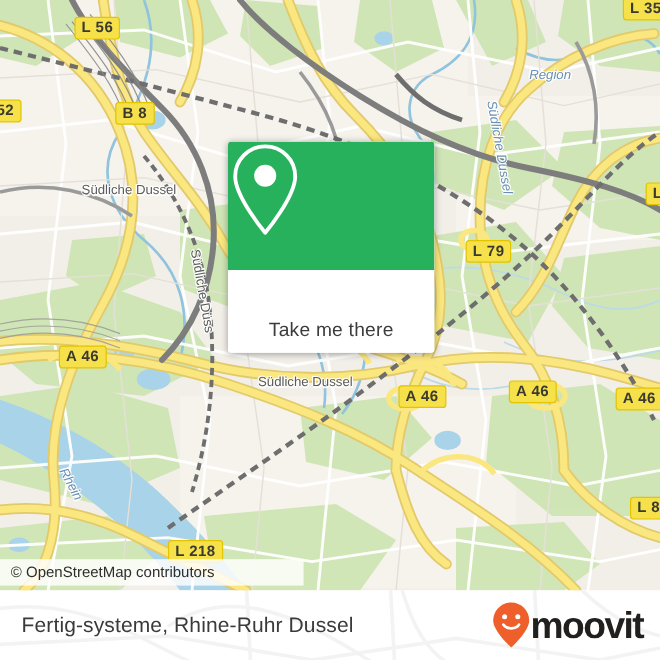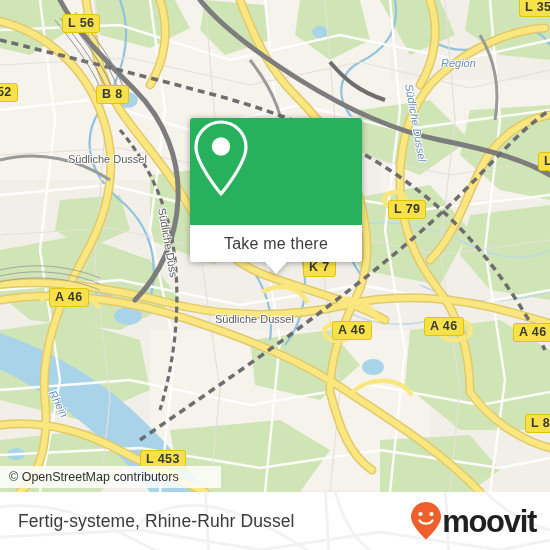--- a/index.html
+++ b/index.html
@@ -54,33 +54,33 @@
     width:172px;border-radius:3px;overflow:hidden;background:#ffffff;
   }
   #popup .green{
     height:107px;background:#27b15c;
     display:flex;align-items:center;justify-content:center;
   }
   #popup .green svg{display:block;}
   #popup .cta{
     height:37px;background:#ffffff;
     display:flex;align-items:center;justify-content:center;
-    color:#3c3c3c;font-size:16px;letter-spacing:.2px;
+    color:#3c3c3c;font-size:16px;letter-spacing:.2px;margin-top:32px;
   }
   #popup .tail{
     position:absolute;left:50%;top:144px;margin-left:-11px;
     width:0;height:0;
     border-left:11px solid transparent;
     border-right:11px solid transparent;
     border-top:12px solid #ffffff;
   }
 
   
   #attrib{
-    position:absolute;left:0;top:466px;height:22px;width:221px;
+    position:absolute;left:0;top:466px;height:22px;width:253px;
     background:rgba(255,255,255,.82);
     display:flex;align-items:center;
     padding-left:9px;box-sizing:border-box;
     color:#2e2e2e;font-size:12.5px;
   }
 
   
   #footer{
     position:absolute;left:0;top:492px;width:550px;height:58px;
     background:#ffffff;overflow:hidden;
@@ -271,21 +271,21 @@
     <div class="shield" style="left:96px;top:85px;">B 8</div>
     <div class="shield" style="left:519px;top:-2px;">L 35</div>
     <div class="shield" style="left:538px;top:152px;">L</div>
     <div class="shield" style="left:388px;top:200px;">L 79</div>
     <div class="shield" style="left:303px;top:258px;">K 7</div>
     <div class="shield" style="left:49px;top:288px;">A 46</div>
     <div class="shield" style="left:332px;top:321px;">A 46</div>
     <div class="shield" style="left:424px;top:317px;">A 46</div>
     <div class="shield" style="left:513px;top:323px;">A 46</div>
     <div class="shield" style="left:525px;top:414px;">L 85</div>
-    <div class="shield" style="left:140px;top:450px;">L 453</div>
+    <div class="shield" style="left:140px;top:450px;">L 218</div>
 
     <div id="popup">
       <div class="card">
         <div class="green">
           <svg width="62" height="80" viewBox="0 0 62 80">
             <path d="M31 4 C17.2 4 6 15.2 6 29 C6 46 31 76 31 76 C31 76 56 46 56 29 C56 15.2 44.8 4 31 4 Z" fill="none" stroke="#ffffff" stroke-width="3.2" stroke-linejoin="round"></path>
             <circle cx="31" cy="28.5" r="9.2" fill="#ffffff"></circle>
           </svg>
         </div>
         <div class="cta">Take me there</div>

